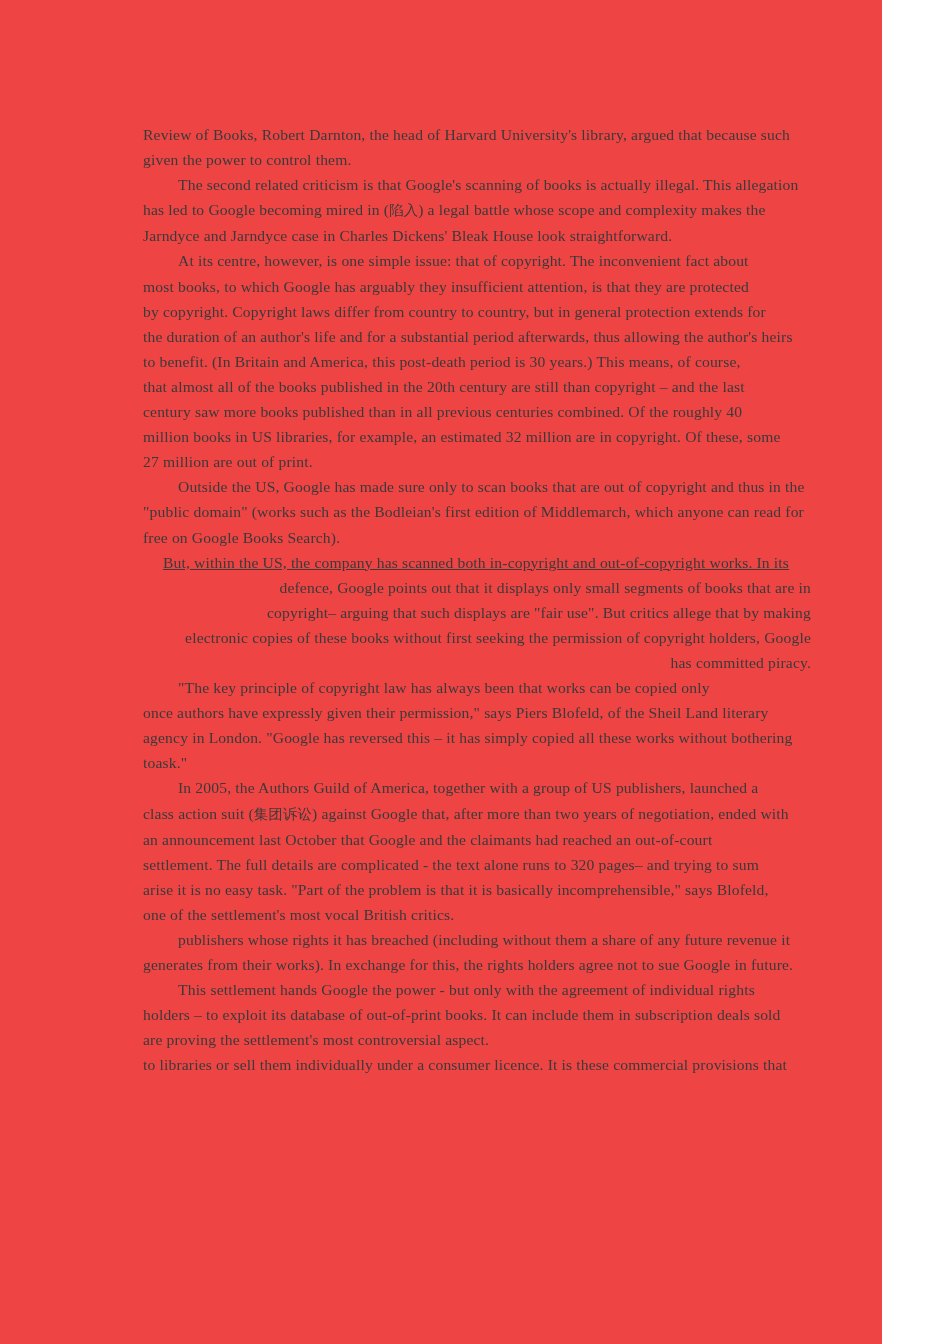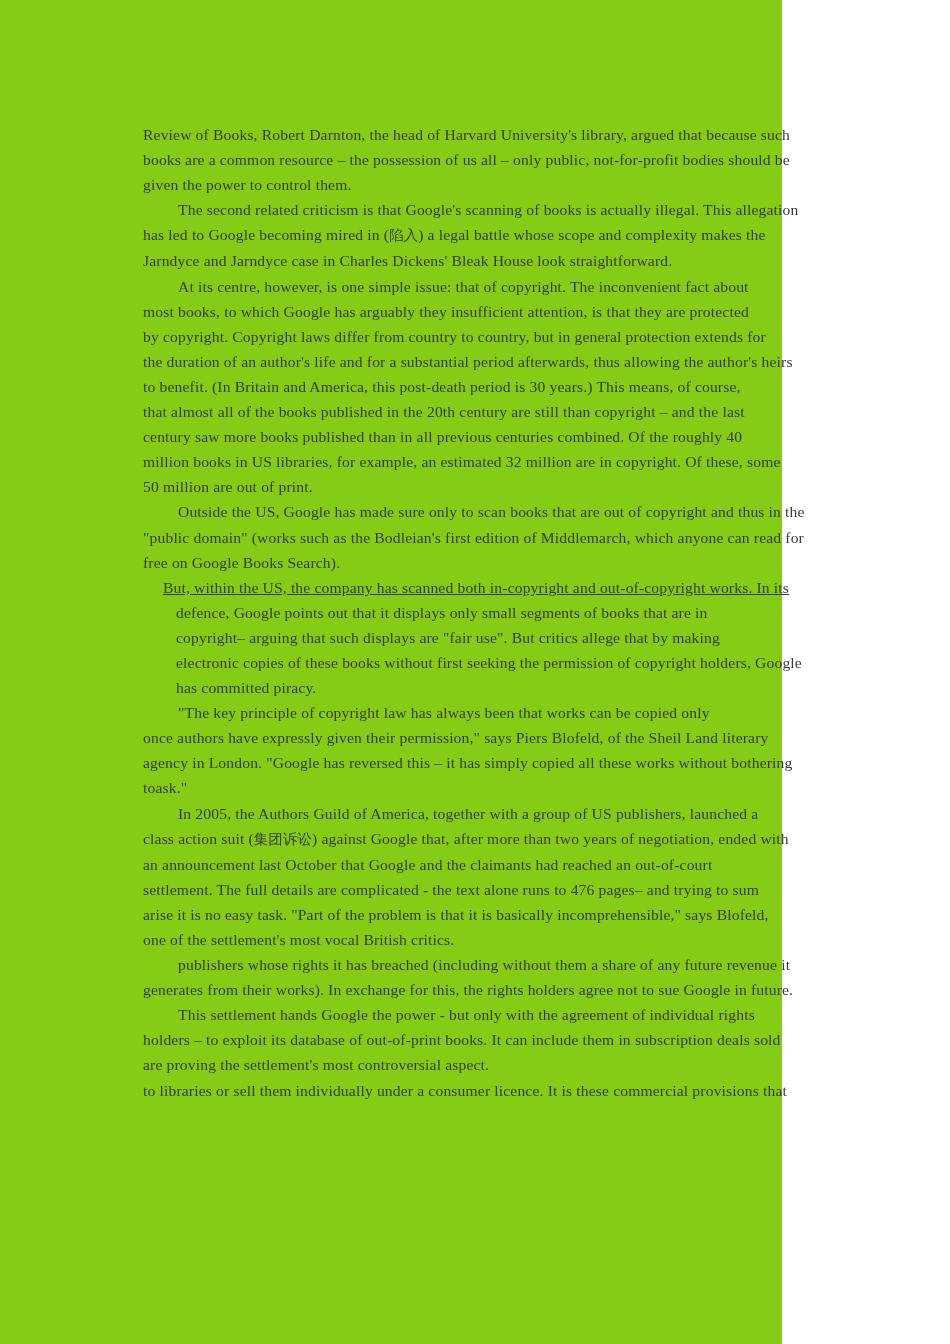--- a/index.html
+++ b/index.html
@@ -9,23 +9,23 @@
   }
   body {
     width: 950px;
     height: 1344px;
     font-family: "Liberation Serif", "DejaVu Serif", serif;
     color: #3a3a3a;
     overflow: hidden;
   }
   .page {
     position: relative;
-    width: 782px;
+    width: 882px;
     height: 1344px;
-    background: #84cc16;
+    background: #ef4444;
   }
   .text-body {
     position: absolute;
     left: 143px;
     top: 122px;
     width: 668px;
   }
   .para {
     margin: 0;
     padding: 0;
@@ -41,56 +41,56 @@
   .para.indent-first > .line:first-child {
     padding-left: 35px;
   }
   
   .para.hanging > .line:first-child {
     padding-left: 20px;
     text-decoration: underline;
   }
   .para.hanging > .line:not(:first-child) {
     padding-left: 33px;
+    text-align: right;
   }
   
   .para.flush > .line {
     padding-left: 0;
   }
   .cjk {
     font-family: "DejaVu Sans", "Liberation Sans", sans-serif;
     font-size: 14.4px;
     text-align: center;
   }
 </style>
 </head>
 <body>
 
 <div class="page">
   <div class="text-body">
       <p class="para flush">
         <span class="line">Review of Books, Robert Darnton, the head of Harvard University's library, argued that because such</span>
-        <span class="line">books are a common resource – the possession of us all – only public, not-for-profit bodies should be</span>
         <span class="line">given the power to control them.</span>
       </p>
       <p class="para indent-first">
         <span class="line">The second related criticism is that Google's scanning of books is actually illegal. This allegation</span>
         <span class="line">has led to Google becoming mired in (<span class="cjk">陷入</span>) a legal battle whose scope and complexity makes the</span>
         <span class="line">Jarndyce and Jarndyce case in Charles Dickens' Bleak House look straightforward.</span>
       </p>
       <p class="para indent-first">
         <span class="line">At its centre, however, is one simple issue: that of copyright. The inconvenient fact about</span>
         <span class="line">most books, to which Google has arguably they insufficient attention, is that they are protected</span>
         <span class="line">by copyright. Copyright laws differ from country to country, but in general protection extends for</span>
         <span class="line">the duration of an author's life and for a substantial period afterwards, thus allowing the author's heirs</span>
         <span class="line">to benefit. (In Britain and America, this post-death period is 30 years.) This means, of course,</span>
         <span class="line">that almost all of the books published in the 20th century are still than copyright – and the last</span>
         <span class="line">century saw more books published than in all previous centuries combined. Of the roughly 40</span>
         <span class="line">million books in US libraries, for example, an estimated 32 million are in copyright. Of these, some</span>
-        <span class="line">50 million are out of print.</span>
+        <span class="line">27 million are out of print.</span>
       </p>
       <p class="para indent-first">
         <span class="line">Outside the US, Google has made sure only to scan books that are out of copyright and thus in the</span>
         <span class="line">"public domain" (works such as the Bodleian's first edition of Middlemarch, which anyone can read for</span>
         <span class="line">free on Google Books Search).</span>
       </p>
       <p class="para hanging">
         <span class="line">But, within the US, the company has scanned both in-copyright and out-of-copyright works. In its</span>
         <span class="line">defence, Google points out that it displays only small segments of books that are in</span>
         <span class="line">copyright– arguing that such displays are "fair use". But critics allege that by making</span>
@@ -100,21 +100,21 @@
       <p class="para indent-first">
         <span class="line">"The key principle of copyright law has always been that works can be copied only</span>
         <span class="line">once authors have expressly given their permission," says Piers Blofeld, of the Sheil Land literary</span>
         <span class="line">agency in London. "Google has reversed this – it has simply copied all these works without bothering</span>
         <span class="line">toask."</span>
       </p>
       <p class="para indent-first">
         <span class="line">In 2005, the Authors Guild of America, together with a group of US publishers, launched a</span>
         <span class="line">class action suit (<span class="cjk">集团诉讼</span>) against Google that, after more than two years of negotiation, ended with</span>
         <span class="line">an announcement last October that Google and the claimants had reached an out-of-court</span>
-        <span class="line">settlement. The full details are complicated - the text alone runs to 476 pages– and trying to sum</span>
+        <span class="line">settlement. The full details are complicated - the text alone runs to 320 pages– and trying to sum</span>
         <span class="line">arise it is no easy task. "Part of the problem is that it is basically incomprehensible," says Blofeld,</span>
         <span class="line">one of the settlement's most vocal British critics.</span>
       </p>
       <p class="para indent-first">
         <span class="line">publishers whose rights it has breached (including without them a share of any future revenue it</span>
         <span class="line">generates from their works). In exchange for this, the rights holders agree not to sue Google in future.</span>
       </p>
       <p class="para indent-first">
         <span class="line">This settlement hands Google the power - but only with the agreement of individual rights</span>
         <span class="line">holders – to exploit its database of out-of-print books. It can include them in subscription deals sold</span>

